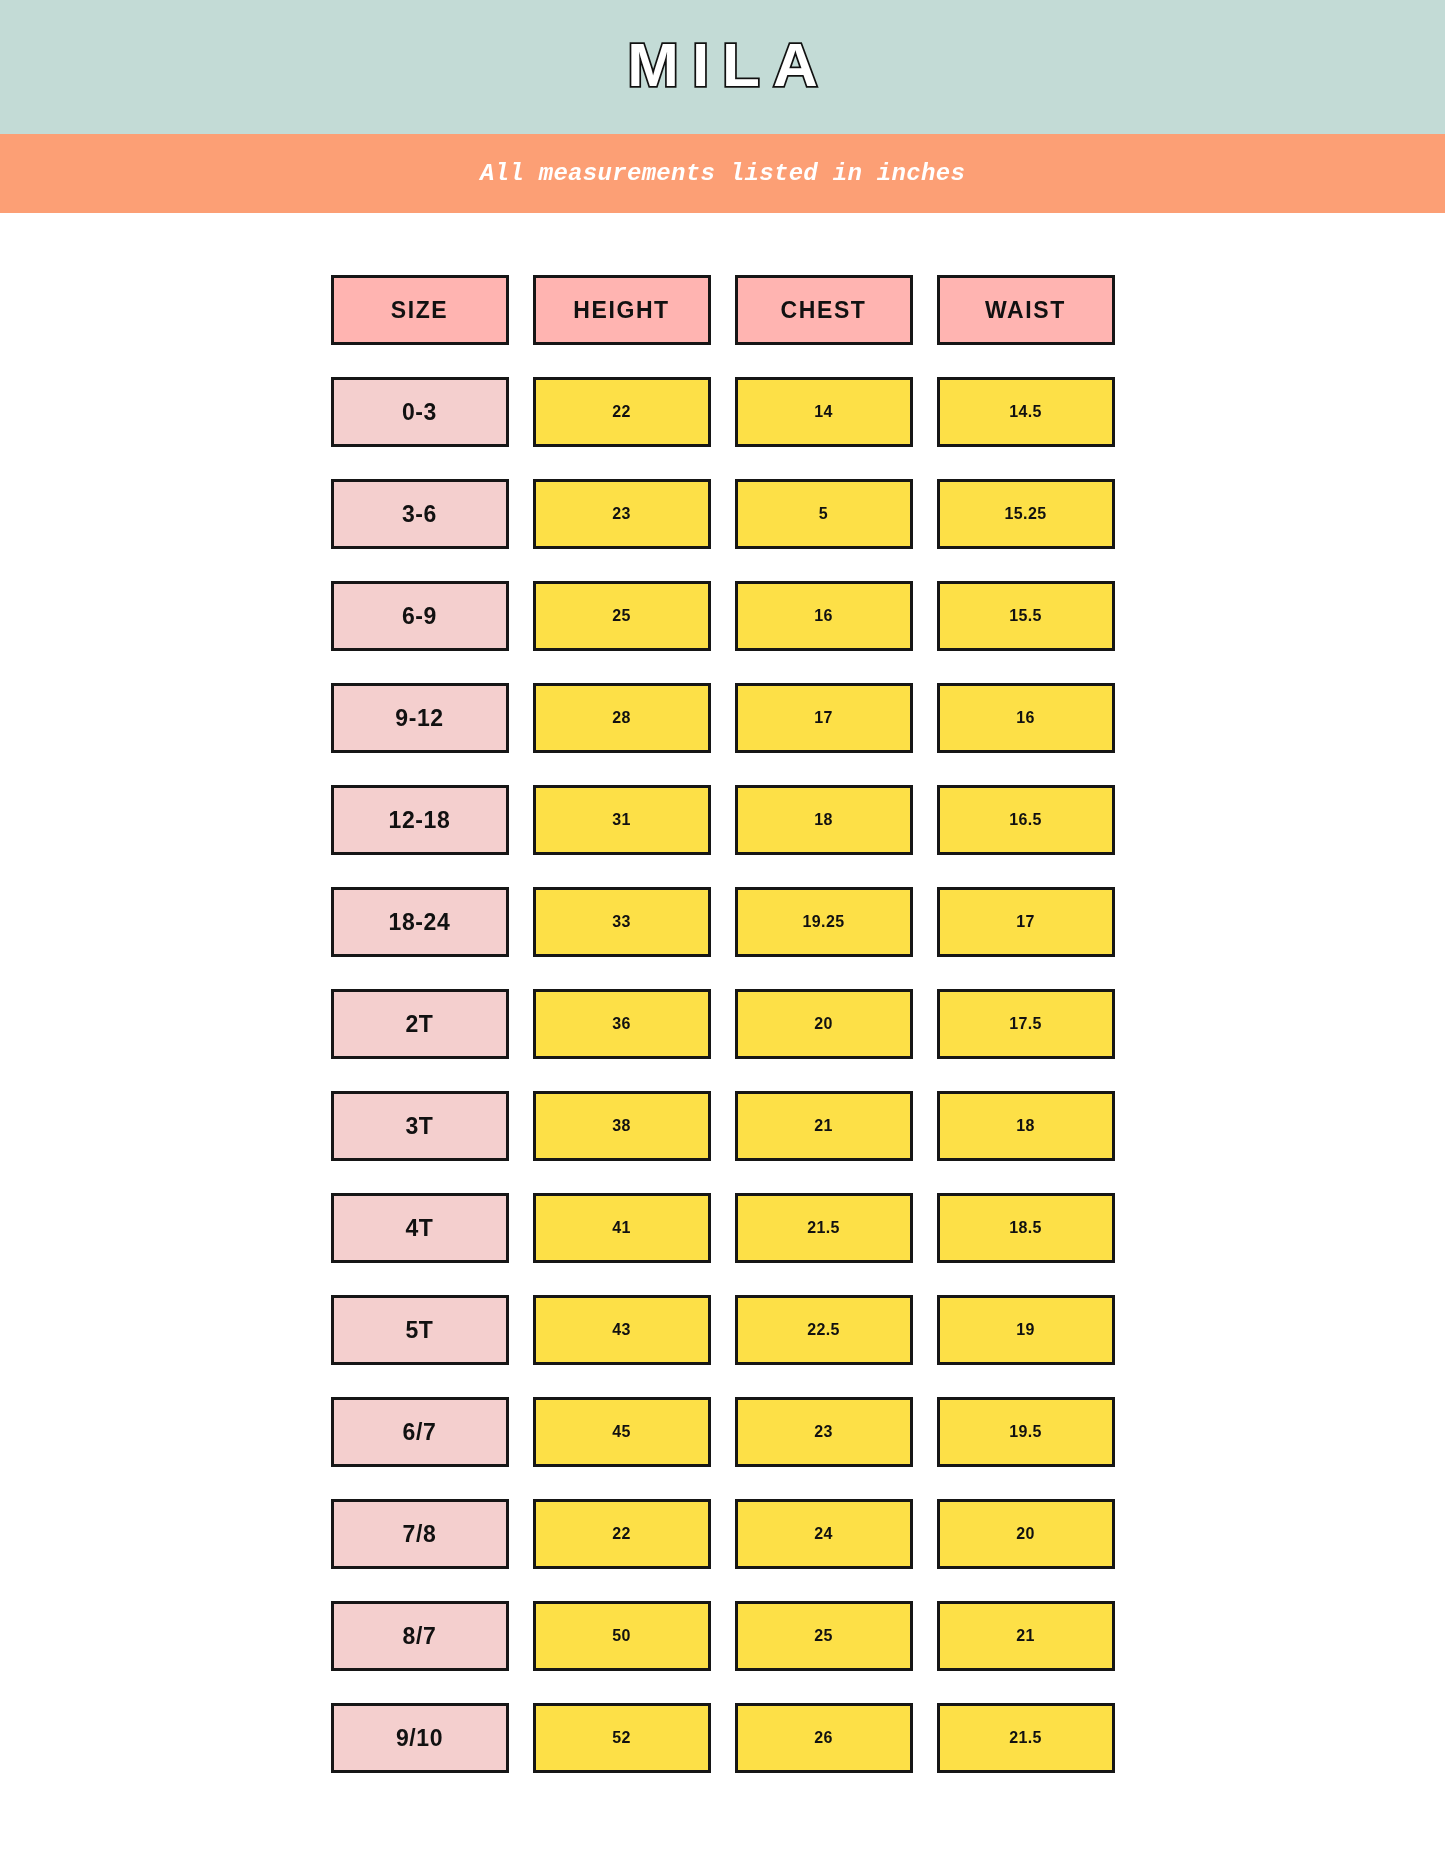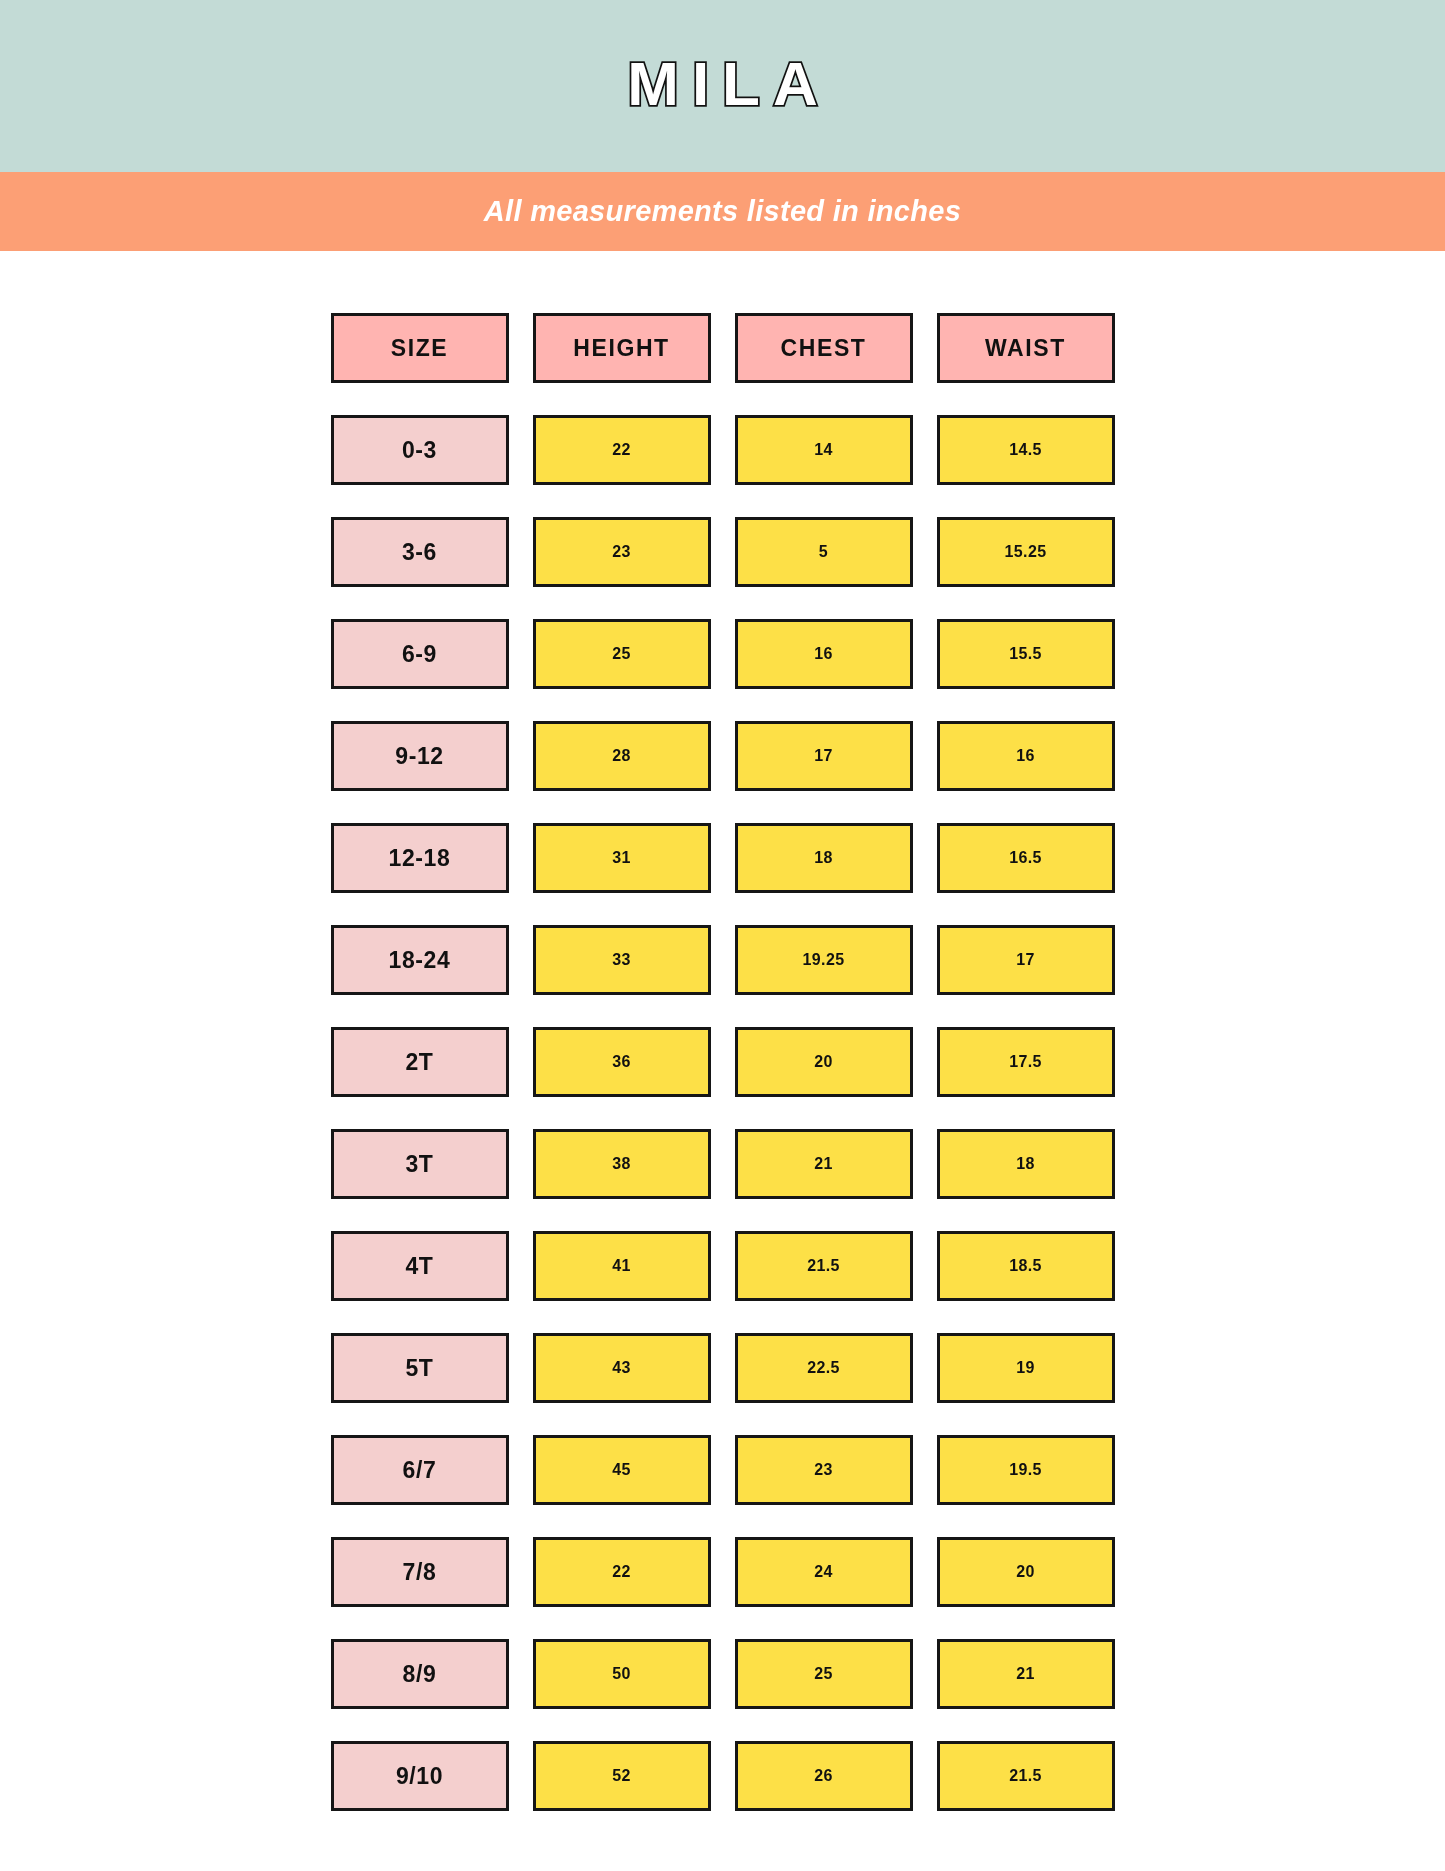--- a/index.html
+++ b/index.html
@@ -21,21 +21,21 @@
     width: 1445px;
     height: 1871px;
     background: #ffffff;
     display: flex;
     flex-direction: column;
   }
 
   
   .brand-band {
     width: 100%;
-    height: 172px;
+    height: 134px;
     background: #c3dbd6;
     display: flex;
     align-items: center;
     justify-content: center;
   }
 
   .brand-logo {
     font-family: "Liberation Sans", sans-serif;
     font-size: 62px;
     font-weight: bold;
@@ -54,22 +54,22 @@
   .subtitle-band {
     width: 100%;
     height: 79px;
     background: #fc9f75;
     display: flex;
     align-items: center;
     justify-content: center;
   }
 
   .subtitle-text {
-    font-family: Liberation Sans, sans-serif;
-    font-size: 29px;
+    font-family: Liberation Mono, monospace;
+    font-size: 24px;
     font-weight: bold;
     font-style: italic;
     color: #ffffff;
     letter-spacing: 0.3px;
     line-height: 1;
   }
 
   
   .table-area {
     flex: 1;
@@ -219,21 +219,21 @@
           <div class="cell col-chest value-cell">23</div>
           <div class="cell col-waist value-cell">19.5</div>
         </div>
         <div class="table-row">
           <div class="cell col-size size-cell">7/8</div>
           <div class="cell col-height value-cell">22</div>
           <div class="cell col-chest value-cell">24</div>
           <div class="cell col-waist value-cell">20</div>
         </div>
         <div class="table-row">
-          <div class="cell col-size size-cell">8/9</div>
+          <div class="cell col-size size-cell">8/7</div>
           <div class="cell col-height value-cell">50</div>
           <div class="cell col-chest value-cell">25</div>
           <div class="cell col-waist value-cell">21</div>
         </div>
         <div class="table-row">
           <div class="cell col-size size-cell">9/10</div>
           <div class="cell col-height value-cell">52</div>
           <div class="cell col-chest value-cell">26</div>
           <div class="cell col-waist value-cell">21.5</div>
         </div>

